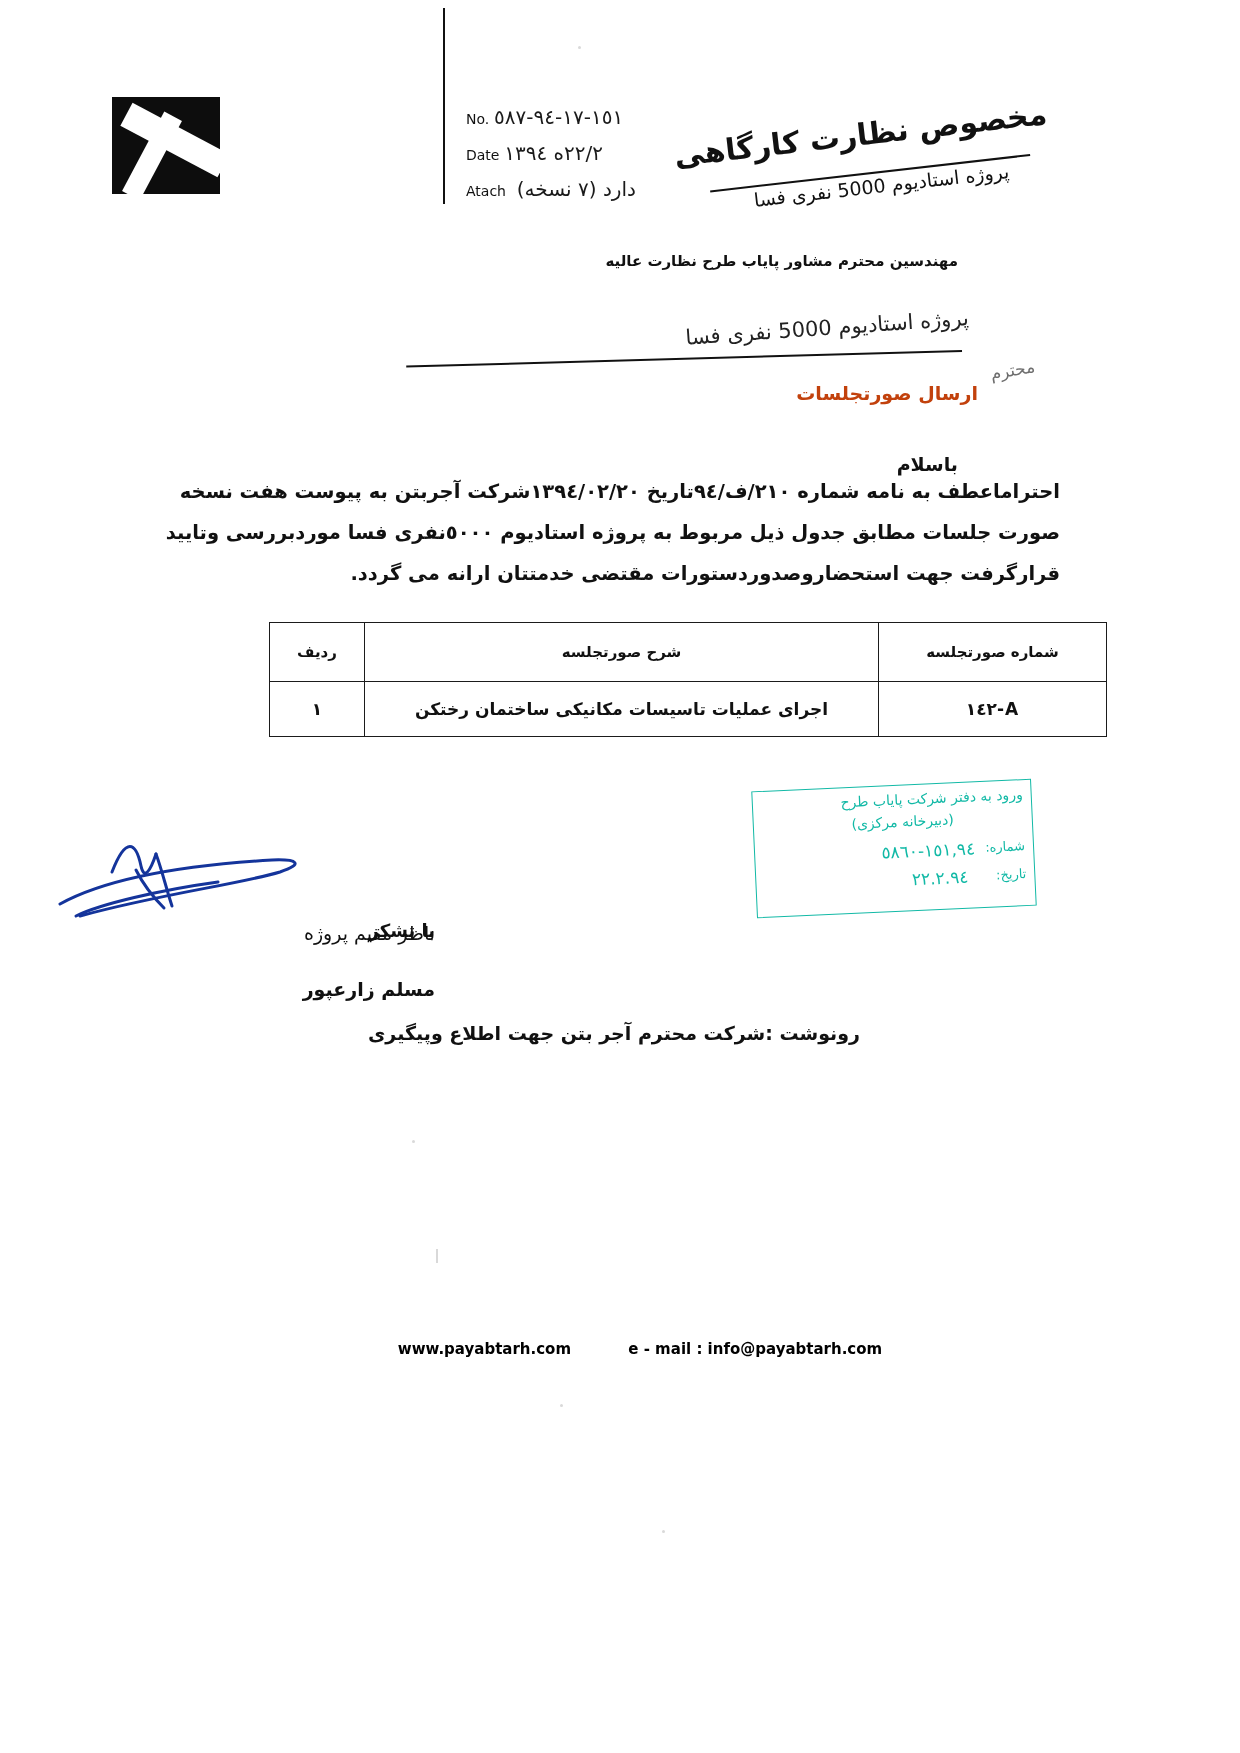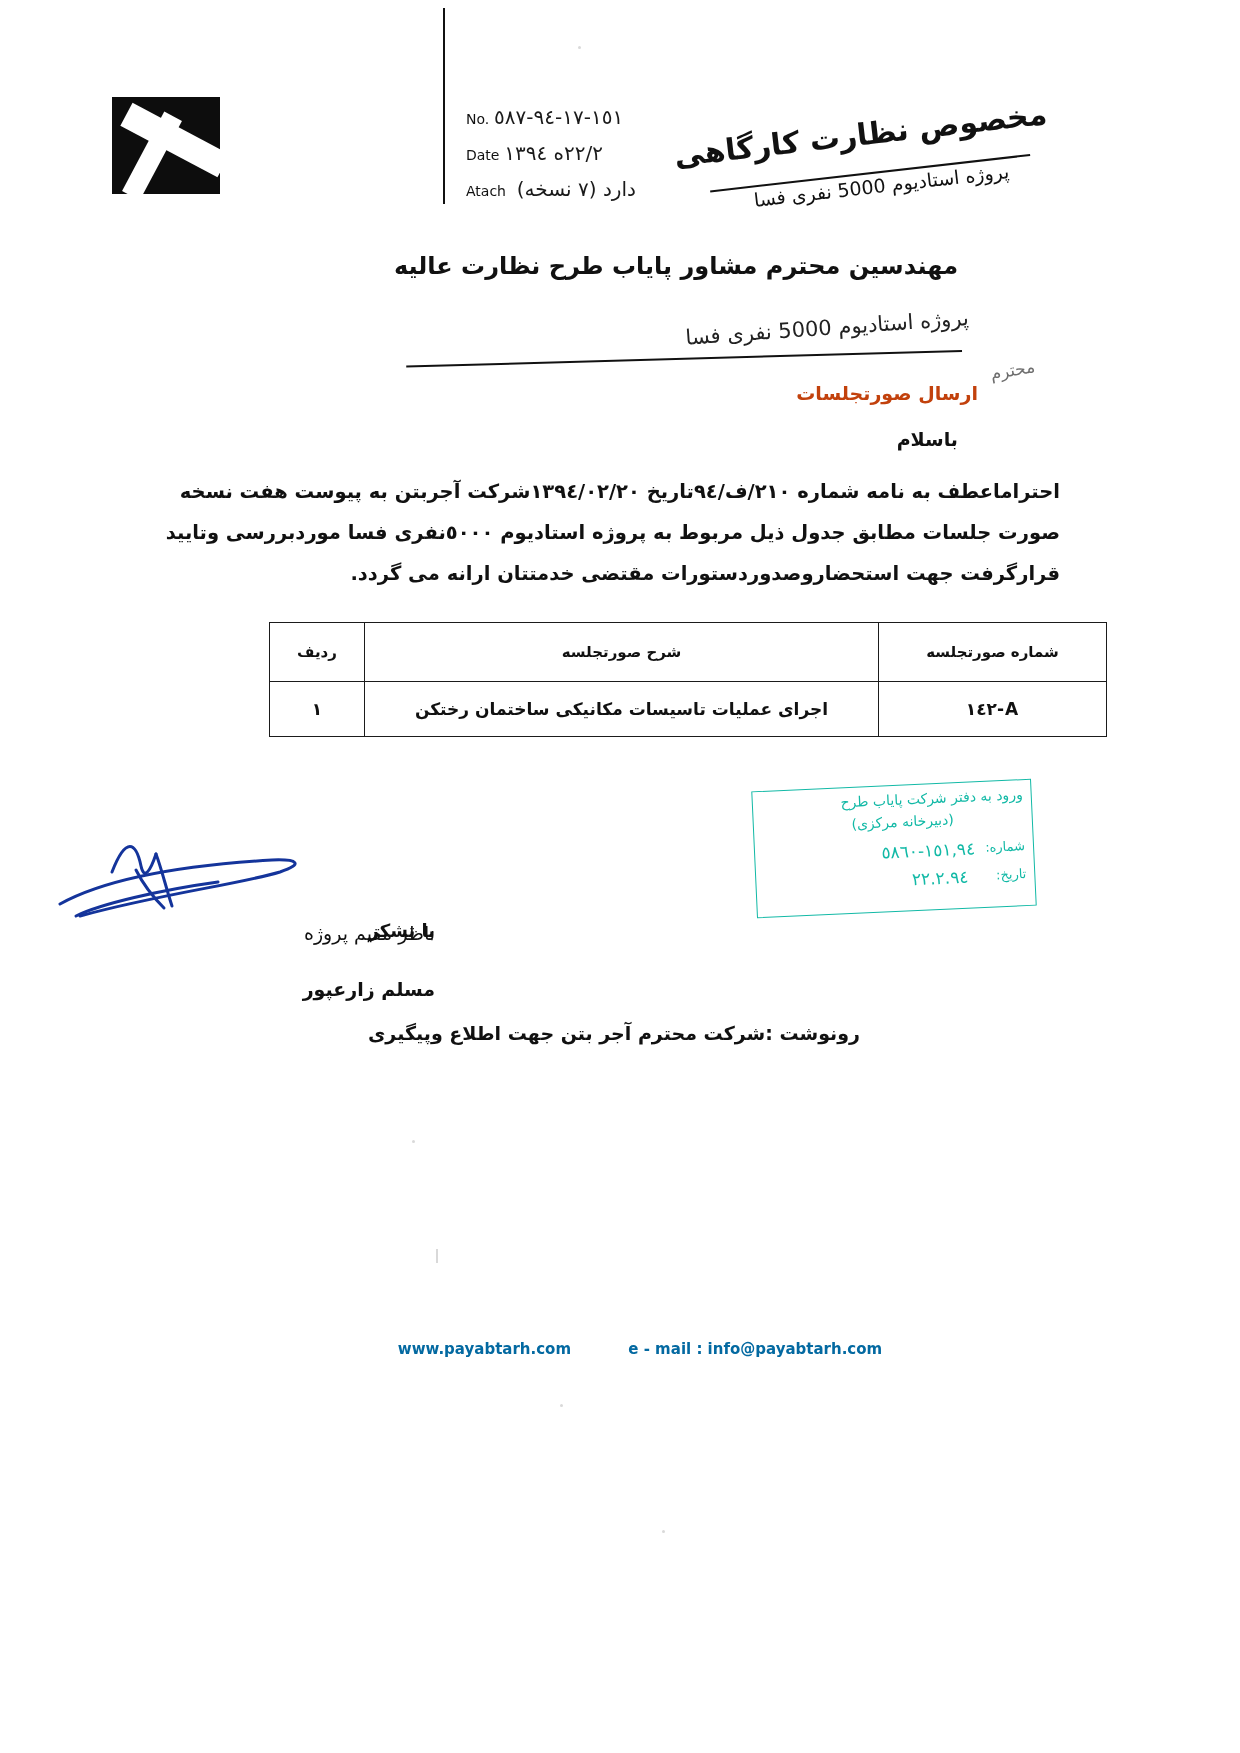--- a/index.html
+++ b/index.html
@@ -68,27 +68,27 @@
     position:absolute;right:278px;top:350px;width:556px;height:2px;background:#111;
     transform:rotate(-1.6deg);transform-origin:right top;
   }
   .squiggle{
     position:absolute;right:205px;top:360px;font-size:17px;color:#555;
     transform:rotate(-10deg);white-space:nowrap;opacity:.85;
   }
 
   
   .addr{
-    position:absolute;right:282px;top:252px;font-size:24px;font-weight:bold;color:#111;white-space:nowrap;
+    position:absolute;right:282px;top:252px;font-size:15px;font-weight:bold;color:#111;white-space:nowrap;
   }
   .subject{
     position:absolute;right:262px;top:382px;font-size:19px;font-weight:bold;color:#c2410c;white-space:nowrap;
   }
   .salam{
-    position:absolute;right:282px;top:428px;font-size:19px;font-weight:bold;color:#111;white-space:nowrap;
+    position:absolute;right:282px;top:453px;font-size:19px;font-weight:bold;color:#111;white-space:nowrap;
   }
   .para{
     position:absolute;right:180px;top:472px;width:900px;
     font-size:19.5px;font-weight:bold;line-height:2.1;color:#111;text-align:justify;
   }
   .para p{margin:0;}
 
   
   .tbl{
     position:absolute;right:133px;top:622px;width:838px;border-collapse:collapse;
@@ -119,21 +119,21 @@
   .sig-svg{position:absolute;left:40px;top:820px;}
   .thanks{position:absolute;right:805px;top:872px;font-size:18px;font-weight:bold;color:#111;margin-top:48px;}
   .role{position:absolute;right:805px;top:922px;font-size:19px;font-weight:normal;color:#111;}
   .name{position:absolute;right:805px;top:978px;font-size:19px;font-weight:bold;color:#111;}
 
   .cc{position:absolute;right:380px;top:1022px;font-size:19px;font-weight:bold;color:#111;white-space:nowrap;}
 
   
   .footer{
     position:absolute;left:0;right:0;top:1340px;text-align:center;
-    font-size:15px;font-weight:bold;color:#0369a1;direction:ltr;padding-left:40px;
+    font-size:15px;font-weight:bold;color:#000000;direction:ltr;padding-left:40px;
   }
   .footer span{margin:0 26px;}
 
   .faint-dot{position:absolute;width:3px;height:3px;background:#d9d9d9;border-radius:50%;}
 </style>
 </head>
 <body>
 
 <div class="page">
 

